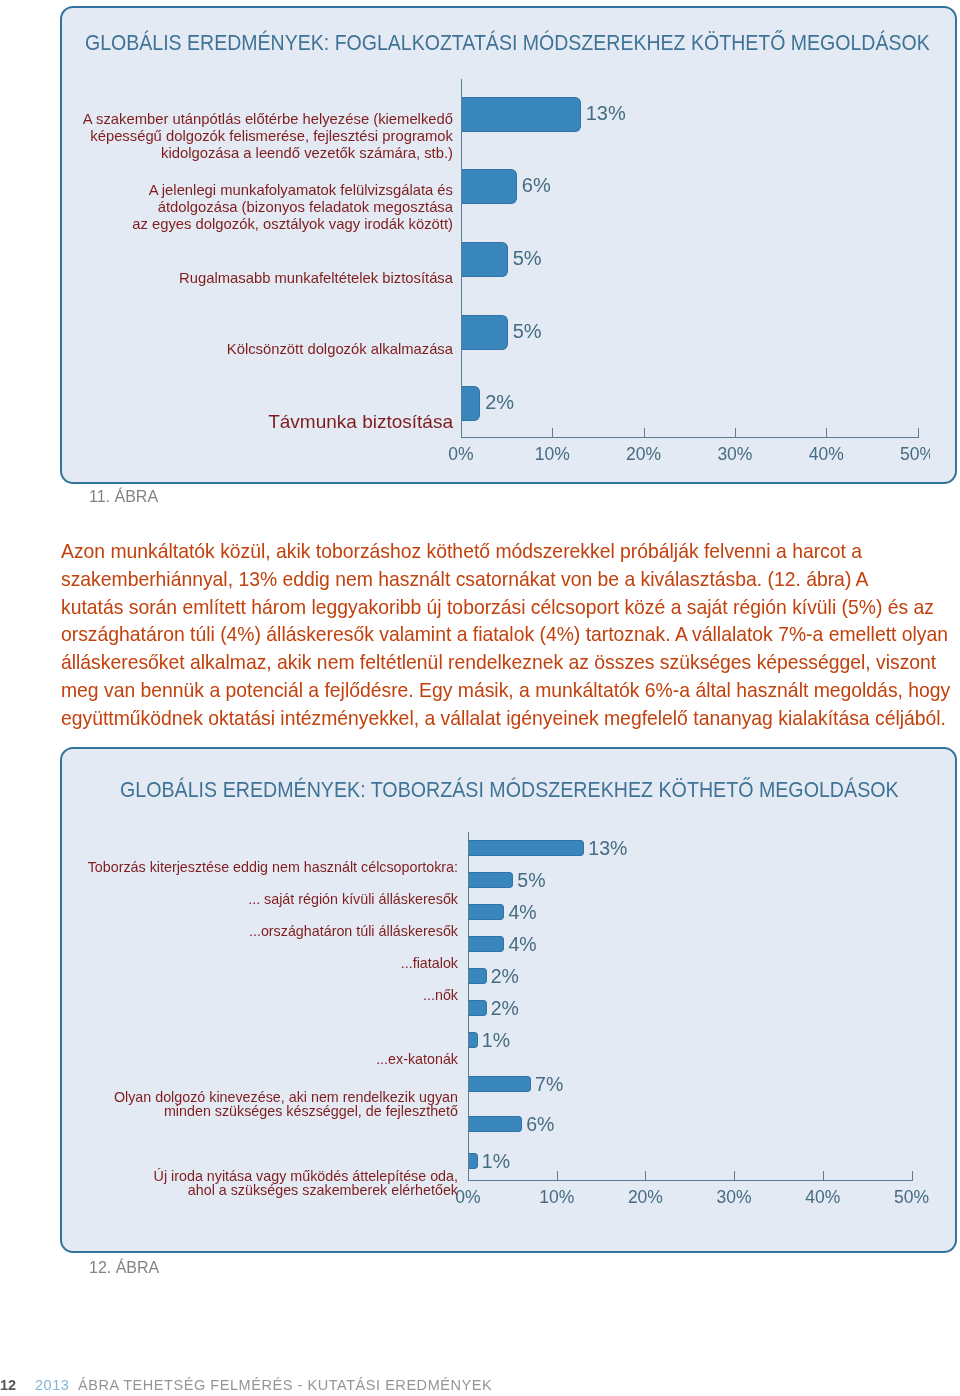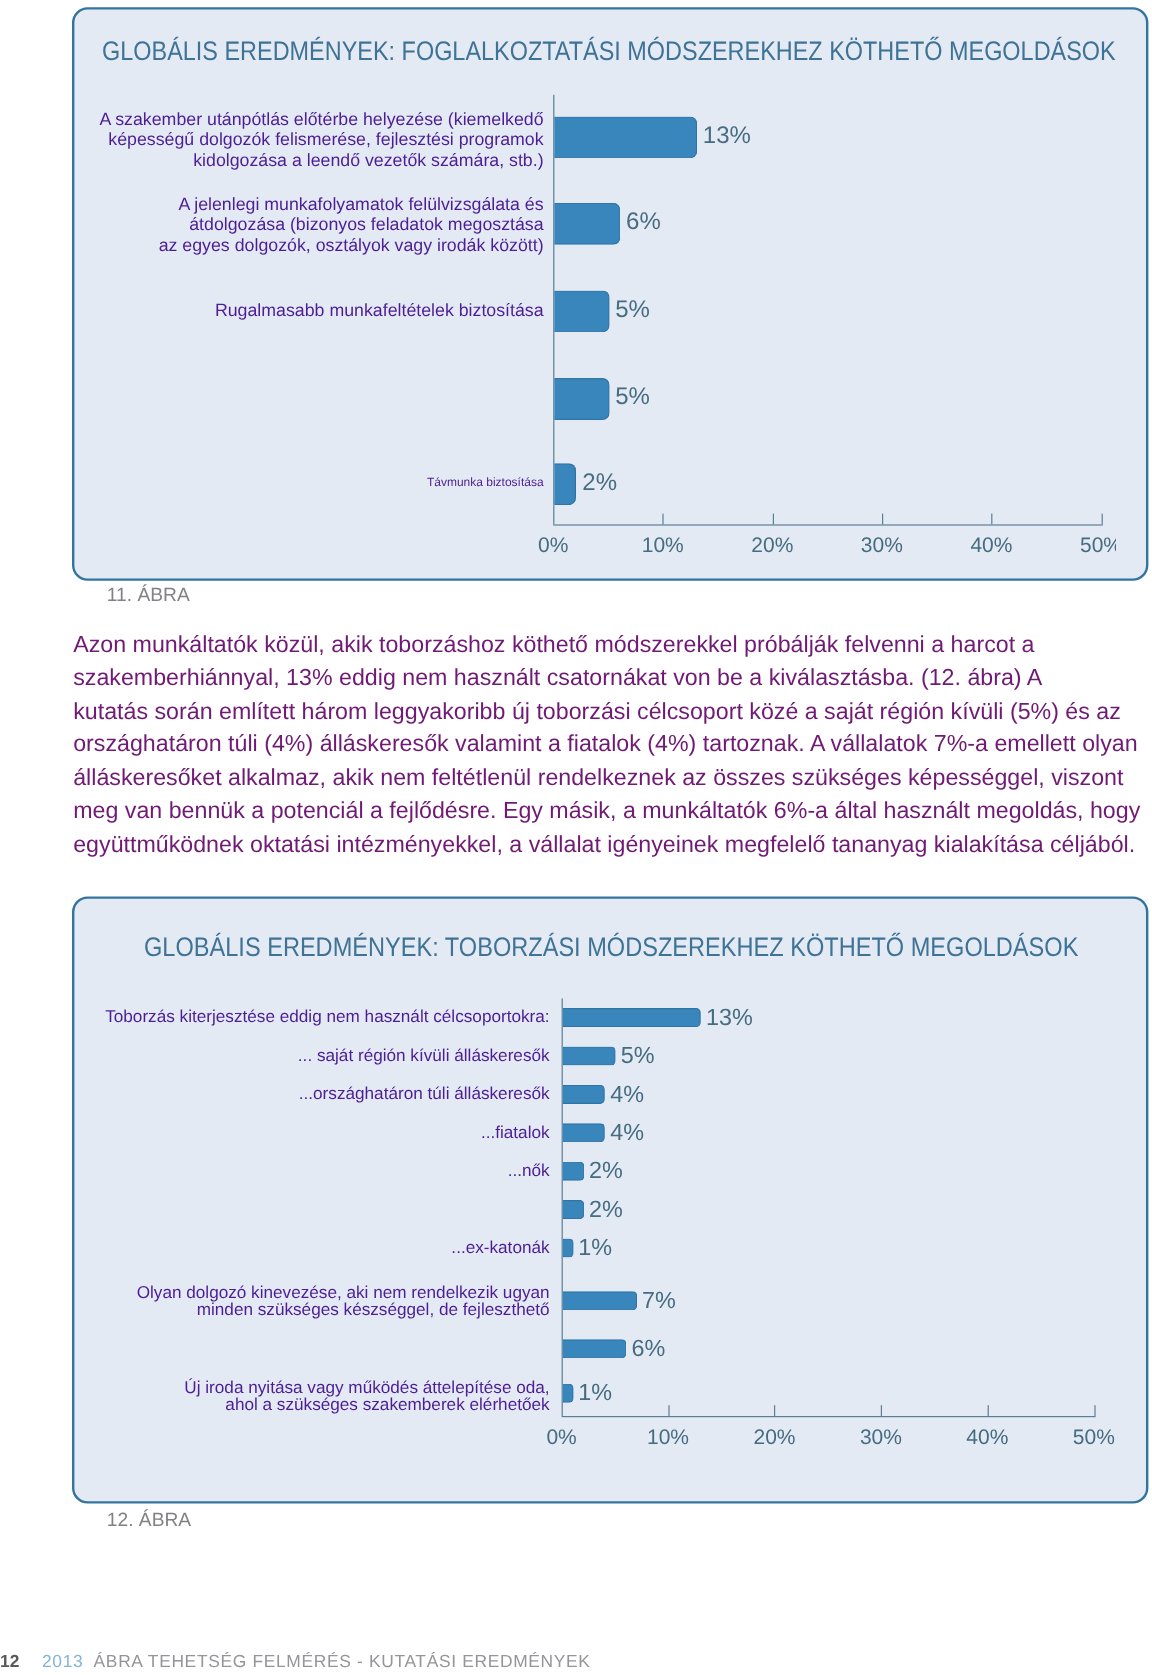--- a/index.html
+++ b/index.html
@@ -14,21 +14,21 @@
   .bar-val{position:absolute;color:#456c81;}
   .axis-line{position:absolute;background:#3f7b9e;}
   .tick{position:absolute;background:#3f7b9e;width:1px;}
   .tick-label{position:absolute;color:#456c81;text-align:center;}
   .fig-cap{position:absolute;color:#808285;font-size:16px;}
   .body-text{position:absolute;color:#76787b;font-size:19.35px;line-height:27.8px;white-space:nowrap;}
   .footer-num{position:absolute;color:#58595b;font-size:14.5px;font-weight:bold;}
   .footer-year{position:absolute;color:#83b4d6;font-size:14.5px;letter-spacing:0.55px;}
   .footer-text{position:absolute;color:#939598;font-size:14.5px;letter-spacing:0.55px;}
 </style>
-<style>.chartbox{background:#e4eaf4;border-color:#33749f;}.chart-title{color:#3f7396;}.row-label{color:#4c1d95;}.bar{background:#3886bb;border-color:#2f74a4;}.bar-val{color:#456c81;}.axis-line,.tick{background:#5a7e95;}.tick-label{color:#456c81;}.fig-cap{color:#808285;}.body-text{color:#701a75;}.footer-year{color:#83b4d6;}.footer-text{color:#939598;}body{background:#ffffff;}</style></head>
+<style>.chartbox{background:#e4eaf4;border-color:#33749f;}.chart-title{color:#3f7396;}.row-label{color:#7f1d1d;margin-top:19px;}.bar{background:#3886bb;border-color:#2f74a4;}.bar-val{color:#456c81;}.axis-line,.tick{background:#5a7e95;}.tick-label{color:#456c81;}.fig-cap{color:#808285;}.body-text{color:#c2410c;margin-top:14px;}.footer-year{color:#83b4d6;}.footer-text{color:#939598;}body{background:#ffffff;}</style></head>
 <body>
 
 <div class="page">
   <div class="chartbox" id="box1" style="left:60px;top:6px;width:897px;height:478px;">
     <div class="chart-title" style="left:23px;top:22px;">GLOBÁLIS EREDMÉNYEK: FOGLALKOZTATÁSI MÓDSZEREKHEZ KÖTHETŐ MEGOLDÁSOK</div>
     <div class="plot" id="c1" style="width:868px;overflow:hidden;">
         <div class="axis-line" style="left: 399px; top: 71px; width: 1px; height: 358px;"></div>
         <div class="axis-line" style="left: 399px; top: 429px; width: 457.5px; height: 1px;"></div>
         <div class="tick-label" style="left: 359px; top: 436px; width: 80px; font-size: 17.5px;">0%</div>
         <div class="tick" style="left: 490.3px; top: 420px; height: 9px;"></div>
@@ -45,23 +45,24 @@
         <div class="bar-val" style="left: 523.69px; top: 92.1px; font-size: 20px; line-height: 27px;">13%</div>
         <div class="row-label" style="left: 8px; top: 84px; width: 383px; font-size: 14.8px; line-height: 17.2px;">A szakember utánpótlás előtérbe helyezése (kiemelkedő<br>képességű dolgozók felismerése, fejlesztési programok<br>kidolgozása a leendő vezetők számára, stb.)</div>
         <div class="bar" style="left: 400px; top: 161px; width: 54.78px; height: 35px; border-radius: 0px 6px 6px 0px;"></div>
         <div class="bar-val" style="left: 459.78px; top: 164.1px; font-size: 20px; line-height: 27px;">6%</div>
         <div class="row-label" style="left: 8px; top: 155px; width: 383px; font-size: 14.8px; line-height: 17.2px;">A jelenlegi munkafolyamatok felülvizsgálata és<br>átdolgozása (bizonyos feladatok megosztása<br>az egyes dolgozók, osztályok vagy irodák között)</div>
         <div class="bar" style="left: 400px; top: 234px; width: 45.65px; height: 35px; border-radius: 0px 6px 6px 0px;"></div>
         <div class="bar-val" style="left: 450.65px; top: 237.1px; font-size: 20px; line-height: 27px;">5%</div>
         <div class="row-label" style="left: 8px; top: 243px; width: 383px; font-size: 14.8px; line-height: 17.2px;">Rugalmasabb munkafeltételek biztosítása</div>
         <div class="bar" style="left: 400px; top: 307px; width: 45.65px; height: 35px; border-radius: 0px 6px 6px 0px;"></div>
         <div class="bar-val" style="left: 450.65px; top: 310.1px; font-size: 20px; line-height: 27px;">5%</div>
+        <div class="row-label" style="left: 8px; top: 314px; width: 383px; font-size: 14.8px; line-height: 17.2px;">Kölcsönzött dolgozók alkalmazása</div>
         <div class="bar" style="left: 400px; top: 378px; width: 18.26px; height: 35px; border-radius: 0px 6px 6px 0px;"></div>
         <div class="bar-val" style="left: 423.26px; top: 381.1px; font-size: 20px; line-height: 27px;">2%</div>
-        <div class="row-label" style="left: 8px; top: 386px; width: 383px; font-size: 10px; line-height: 17.2px;">Távmunka biztosítása</div>
+        <div class="row-label" style="left: 8px; top: 386px; width: 383px; font-size: 19px; line-height: 17.2px;">Távmunka biztosítása</div>
       </div>
   </div>
   <div class="fig-cap" style="left:89px;top:488px;">11. ÁBRA</div>
   <div class="body-text" id="para" style="left:61px;top:524px;width:896px;">
       <div>Azon munkáltatók közül, akik toborzáshoz köthető módszerekkel próbálják felvenni a harcot a</div>
       <div>szakemberhiánnyal, 13% eddig nem használt csatornákat von be a kiválasztásba. (12. ábra) A</div>
       <div>kutatás során említett három leggyakoribb új toborzási célcsoport közé a saját régión kívüli (5%) és az</div>
       <div>országhatáron túli (4%) álláskeresők valamint a fiatalok (4%) tartoznak. A vállalatok 7%-a emellett olyan</div>
       <div>álláskeresőket alkalmaz, akik nem feltétlenül rendelkeznek az összes szükséges képességgel, viszont</div>
       <div>meg van bennük a potenciál a fejlődésre. Egy másik, a munkáltatók 6%-a által használt megoldás, hogy</div>

